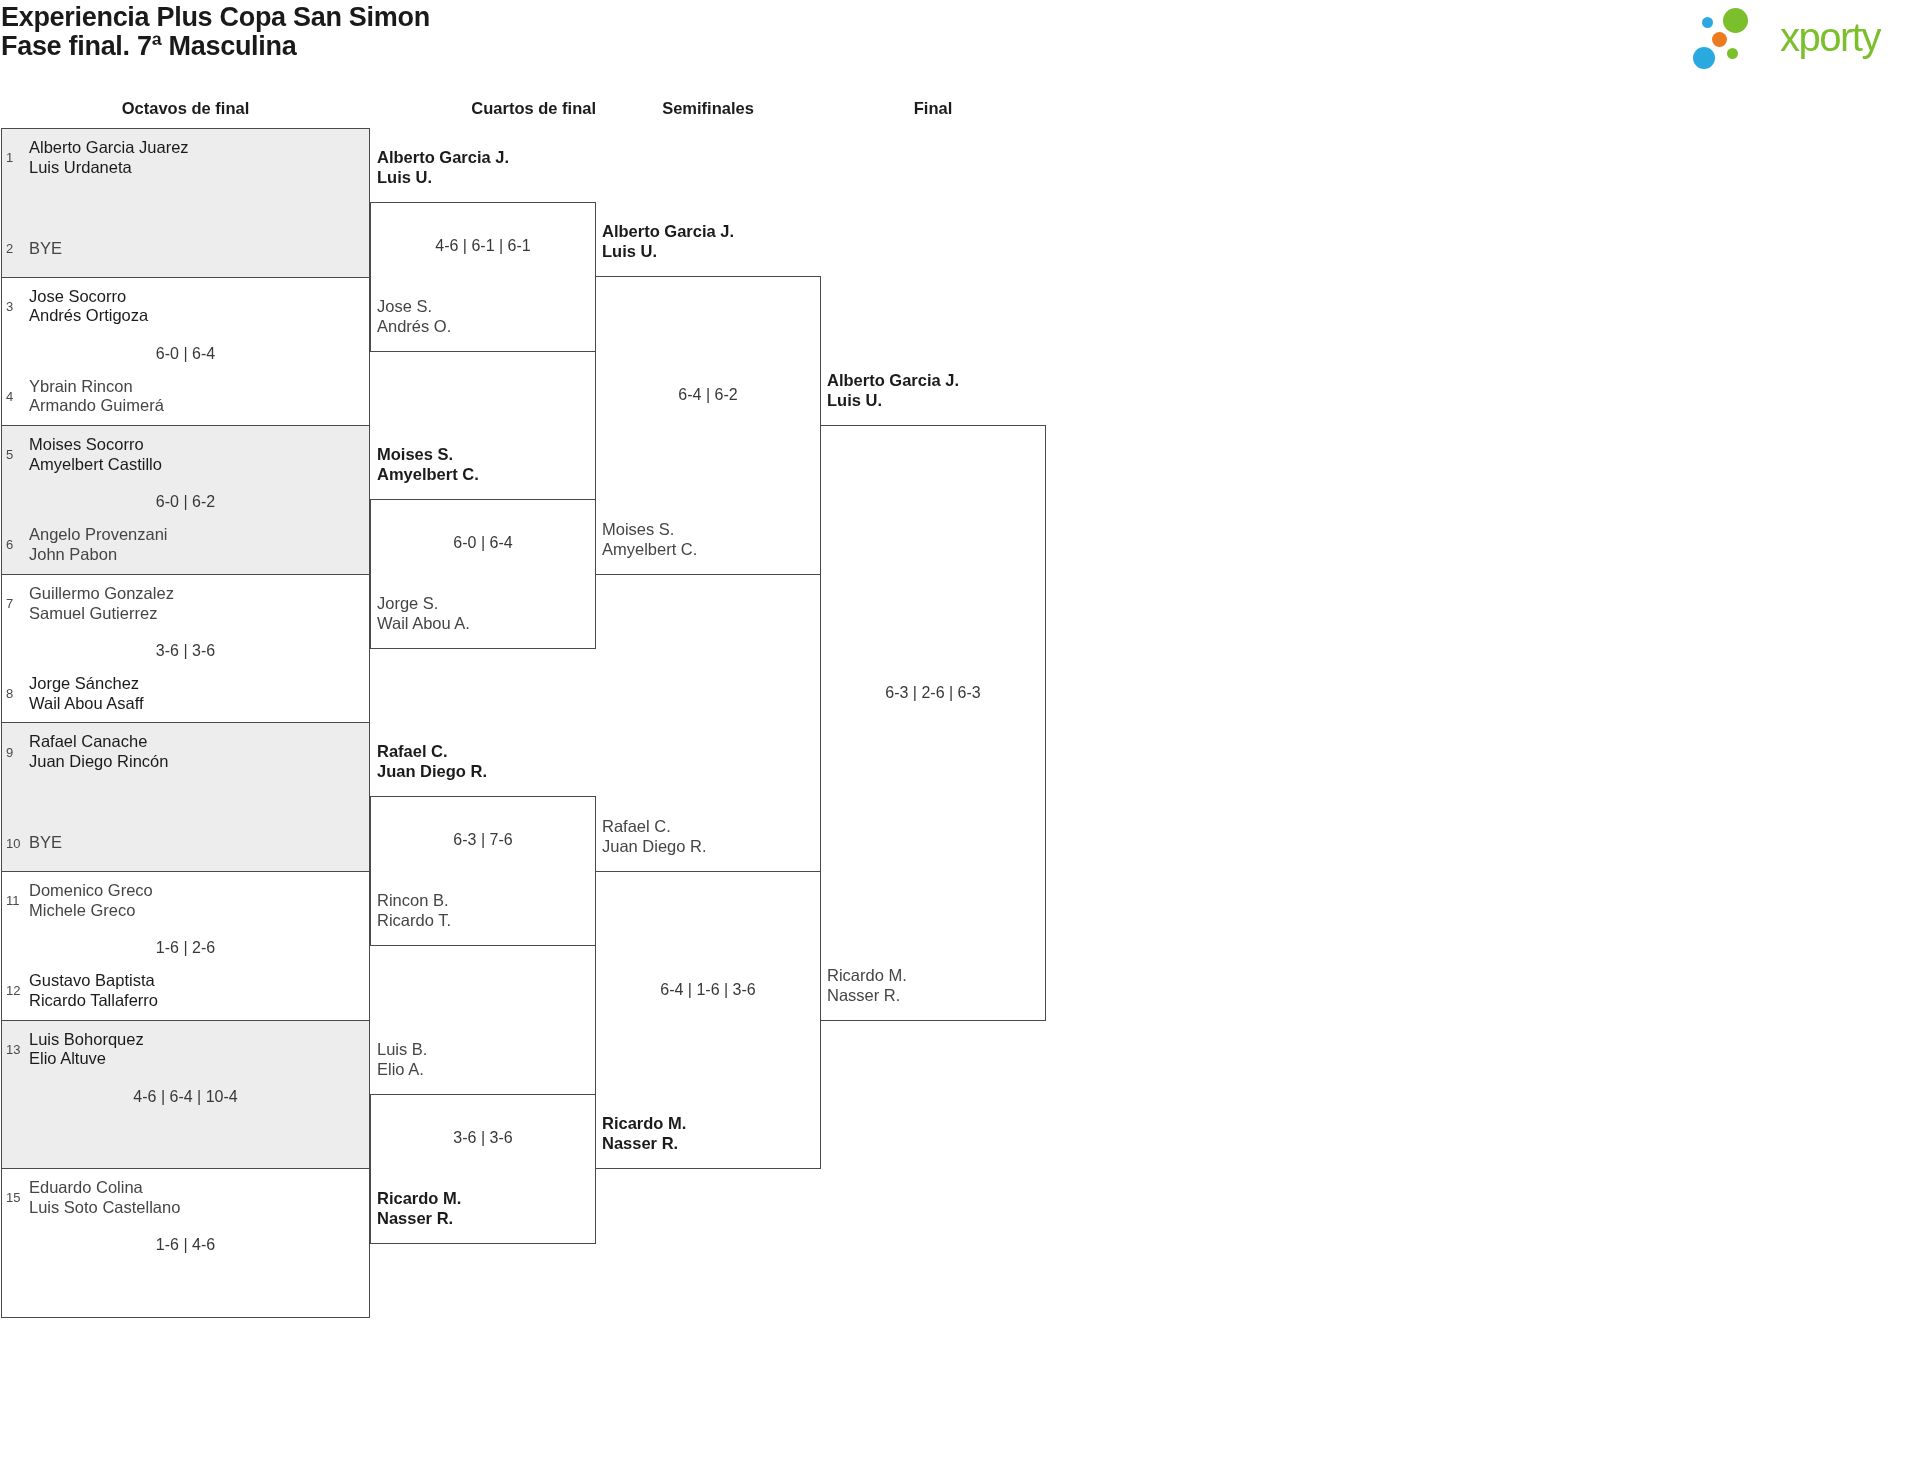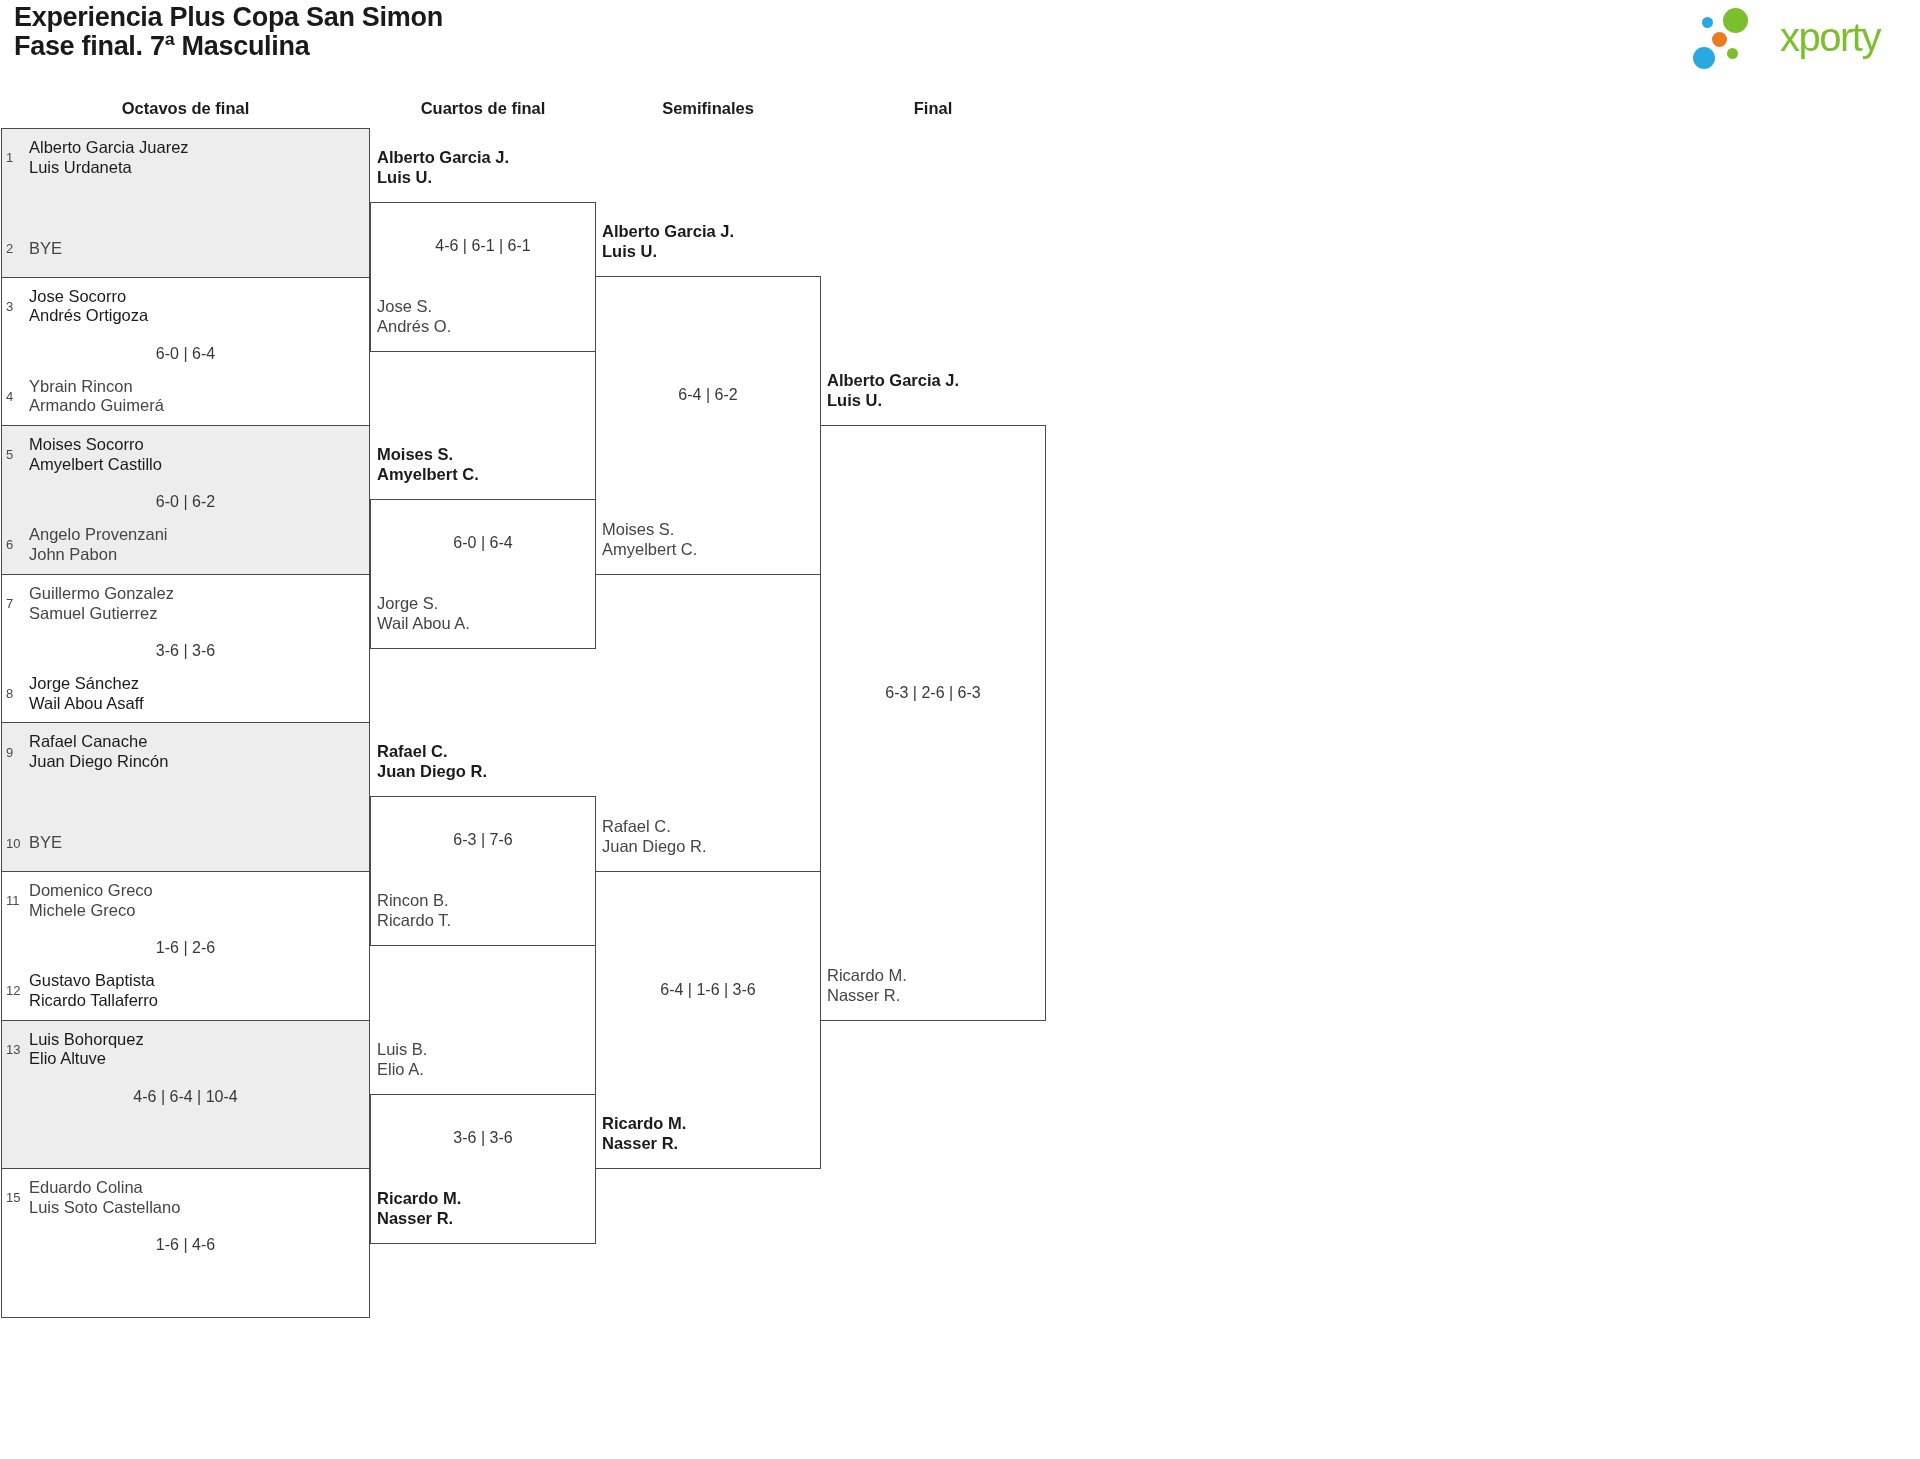--- a/index.html
+++ b/index.html
@@ -1,20 +1,20 @@
 <!DOCTYPE html>
 <html><head>
 <meta charset="utf-8">
 <style>
   html,body{margin:0;padding:0;background:#fff;}
   .canvas{position:relative;width:1920px;height:1459px;background:#ffffff;overflow:hidden;
           font-family:"Liberation Sans",sans-serif;}
 
   
-  .title{position:absolute;left:14px;top:3px;font-size:27px;line-height:29px;
+  .title{position:absolute;left:1px;top:3px;font-size:27px;line-height:29px;
          font-weight:700;color:#1a1a1a;letter-spacing:-0.3px;white-space:nowrap;}
   .title.sub{top:32px;}
 
   
   .logo{position:absolute;left:1690px;top:5px;width:228px;height:64px;}
   .dot{position:absolute;border-radius:50%;}
   .dot.b1{left:12px;top:12px;width:11px;height:11px;}
   .dot.g1{left:33px;top:3px;width:25px;height:25px;}
   .dot.o1{left:22px;top:27px;width:15px;height:15px;}
   .dot.b2{left:3px;top:42px;width:22px;height:22px;}
@@ -73,21 +73,21 @@
   <div class="logo">
     <span class="dot b1" style="background: rgb(42, 169, 224);"></span>
     <span class="dot g1" style="background: rgb(124, 191, 45);"></span>
     <span class="dot o1" style="background: rgb(234, 124, 31);"></span>
     <span class="dot b2" style="background: rgb(42, 169, 224);"></span>
     <span class="dot g2" style="background: rgb(124, 191, 45);"></span>
     <span class="wordmark" style="color: rgb(124, 191, 45);">xporty</span>
   </div>
 
   <div class="rh" style="left:1px;width:369px;">Octavos de final</div>
-  <div class="rh" style="left:370px;width:226px;">Cuartos de final</div>
+  <div class="rh" style="left:370px;width:226px;text-align:right;">Cuartos de final</div>
   <div class="rh" style="left:595px;width:226px;">Semifinales</div>
   <div class="rh" style="left:820px;width:226px;">Final</div>
 
   <div class="ocol">
 
     <div class="obox">
       <div class="team t1 winner">
         <span class="seed">1</span>
         <span class="names">
             <span class="l1">Alberto Garcia Juarez</span>

